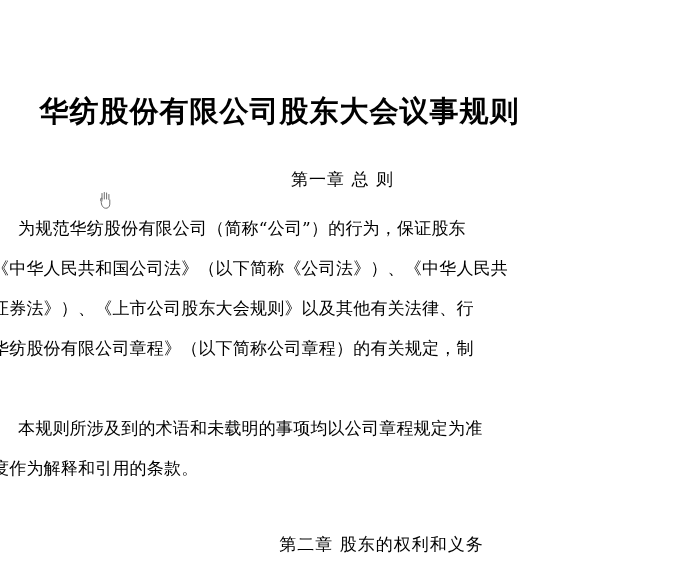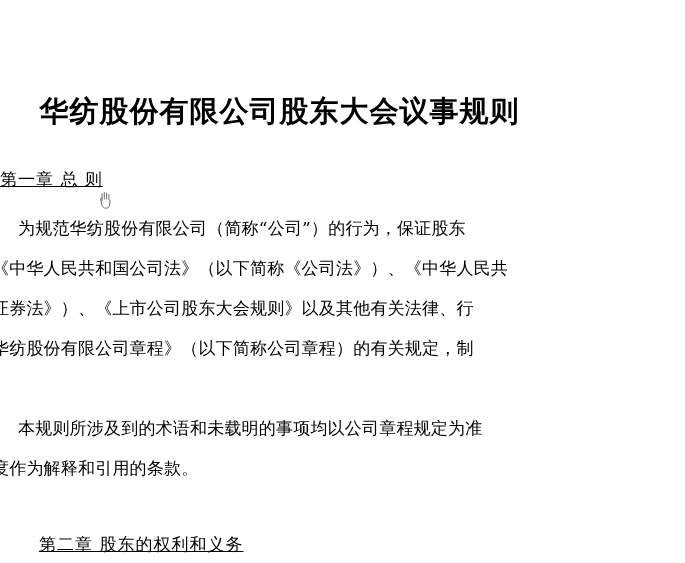--- a/index.html
+++ b/index.html
@@ -32,25 +32,24 @@
     text-align: center;
     font-size: 29px;
     font-weight: bold;
     letter-spacing: 1px;
     line-height: 1.2;
     white-space: nowrap;
     margin-top: 32px;
   }
 
   .chapter-heading {
-    text-align: left;
+    text-align: center;
     font-size: 17px;
     line-height: 1.4;
     letter-spacing: 1px;
-    text-decoration: underline;
   }
 
   .chapter-one {
     position: absolute;
     top: 168px;
     left: 0;
     width: 685px;
   }
 
   .chapter-two {

